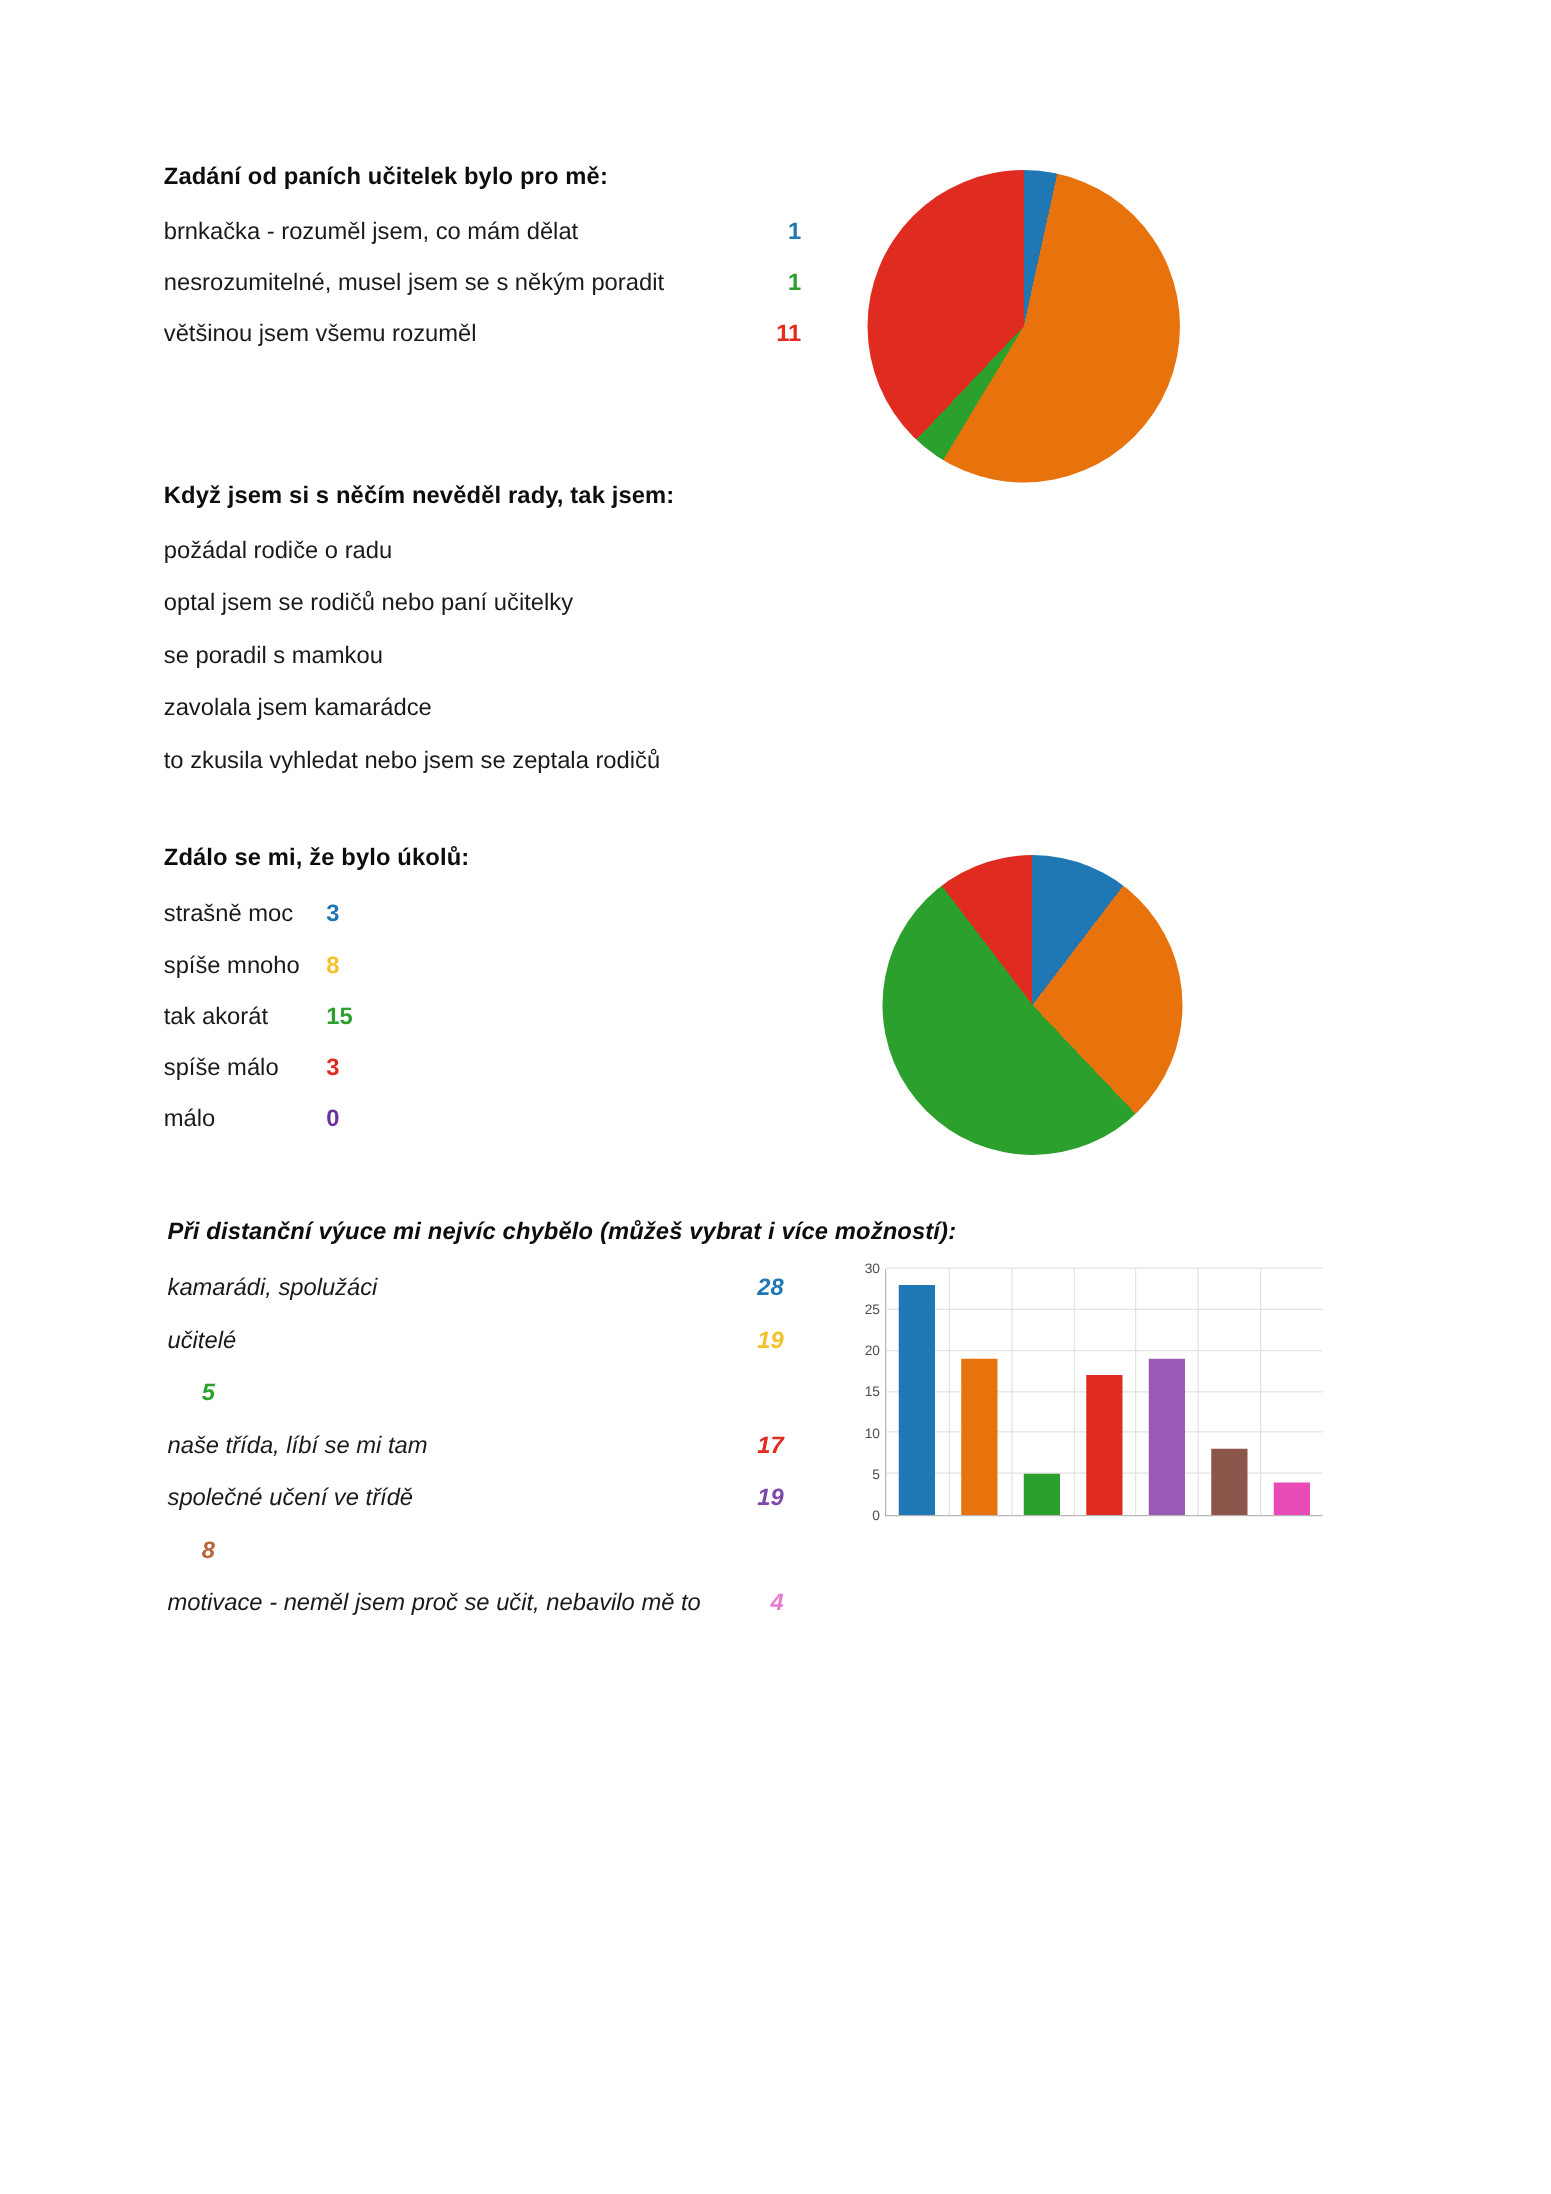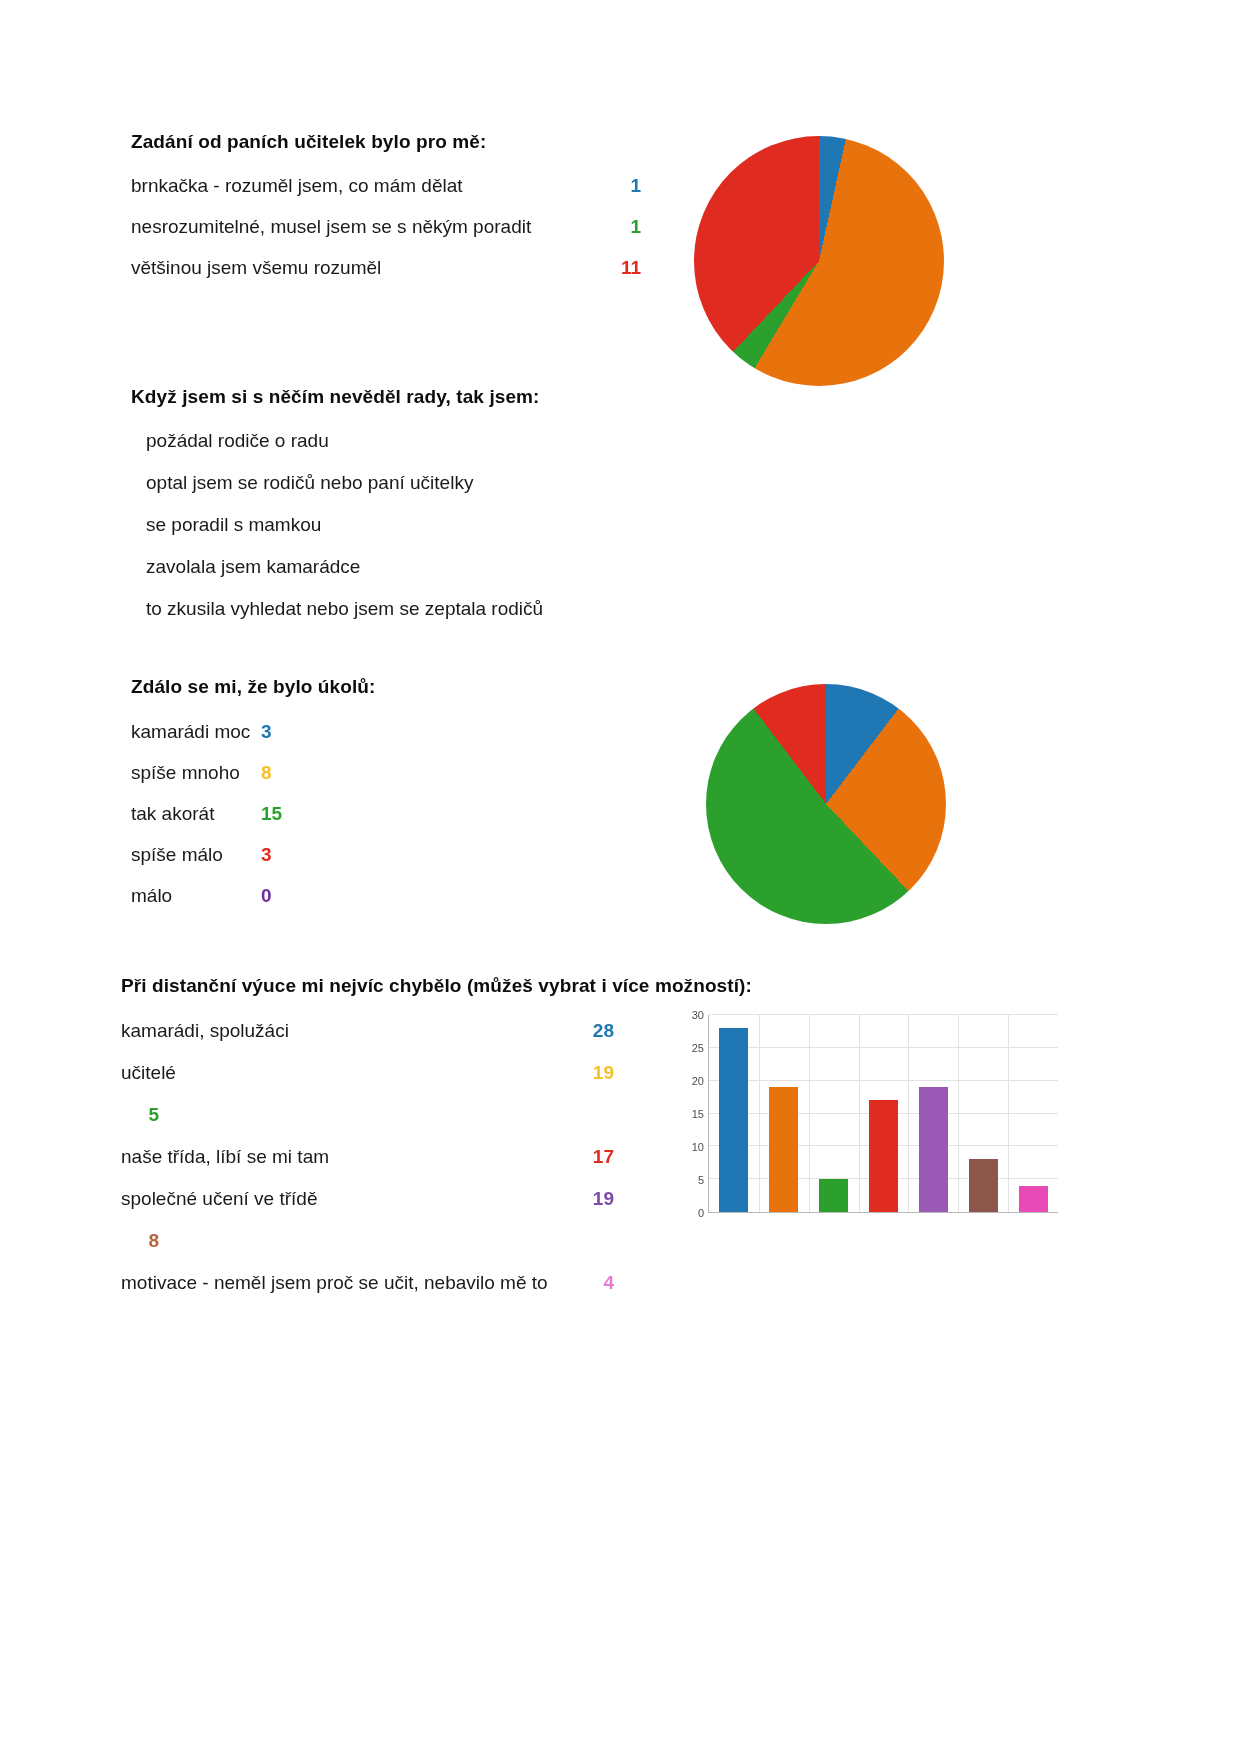--- a/index.html
+++ b/index.html
@@ -49,21 +49,21 @@
   .list-a .row .val { width: 40px; }
 
   .list-b .row { height: 41px; }
   .list-b .row .lbl { width: 130px; }
   .list-b .row .val { width: 22px; text-align: left; }
 
   .list-c .row { height: 42px; }
   .list-c .row .lbl { width: 455px; }
   .list-c .row .val { width: 38px; }
 
-  .plain .row { height: 42px; margin-left: 15px; }
+  .plain .row { height: 42px; }
 
   
   .pie-wrap { position: absolute; }
   .pie {
     width: 100%;
     height: 100%;
     border-radius: 50%;
   }
   .bar-chart {
     position: absolute;
@@ -163,21 +163,21 @@
     </div>
     <div class="row">
       <span class="lbl">to zkusila vyhledat nebo jsem se zeptala rodičů</span>
     </div>
   </div>
 
   <div class="section list-b" style="left:131px; top:676px; width:330px;">
     <div class="sec-title">Zdálo se mi, že bylo úkolů:</div>
     <div style="height:23px"></div>
     <div class="row">
-      <span class="lbl">kamarádi moc</span>
+      <span class="lbl">strašně moc</span>
       <span class="val" style="color:#1f77b4">3</span>
     </div>
     <div class="row">
       <span class="lbl">spíše mnoho</span>
       <span class="val" style="color:#f5c12b">8</span>
     </div>
     <div class="row">
       <span class="lbl">tak akorát</span>
       <span class="val" style="color:#2ca02c">15</span>
     </div>
@@ -193,21 +193,21 @@
 
   <div class="pie-wrap" style="left:706px; top:684px; width:240px; height:240px;">
     <div class="pie" style="background: conic-gradient(
           #1f77b4 0deg 37.24deg,
           #e8720c 37.24deg 136.55deg,
           #2ca02c 136.55deg 322.76deg,
           #e02b20 322.76deg 360deg);">
     </div>
   </div>
 
-  <div class="section list-c" style="left:121px; top:975px; width:540px;">
+  <div class="section list-c" style="left:134px; top:975px; width:540px;font-style:italic;">
     <div class="sec-title">Při distanční výuce mi nejvíc chybělo (můžeš vybrat i více možností):</div>
     <div style="height:23px"></div>
     <div class="row">
       <span class="lbl">kamarádi, spolužáci</span>
       <span class="val" style="color:#1f77b4">28</span>
     </div>
     <div class="row">
       <span class="lbl">učitelé</span>
       <span class="val" style="color:#f5c12b">19</span>
     </div>

